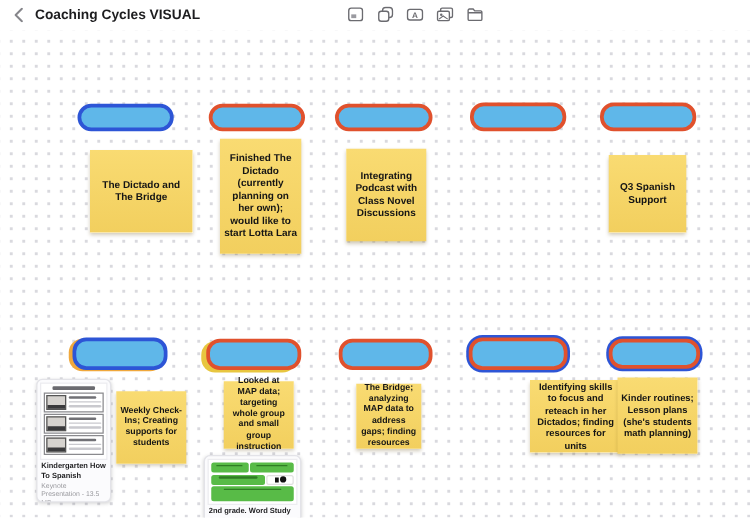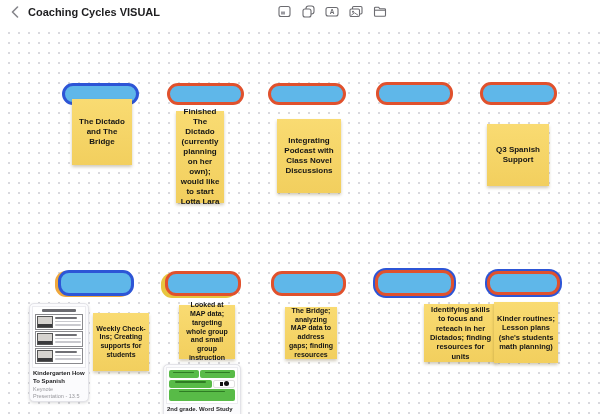--- a/index.html
+++ b/index.html
@@ -33,22 +33,22 @@
   .pos-pb1{left:58px;top:246px;width:76px;height:26px;}
   .pos-pb2{left:165px;top:247px;width:76px;height:25px;}
   .pos-pb3{left:271px;top:247px;width:75px;height:25px;}
   .pos-pb4{left:375px;top:246px;width:79px;height:26px;}
   .pos-pb5{left:487px;top:247px;width:73px;height:24px;}
   
   .sticky{position:absolute;background:linear-gradient(#f9db72,#f2cf5e);
     box-shadow:0 2px 3px rgba(90,70,10,.28);
     display:flex;align-items:center;justify-content:center;text-align:center;
     font-weight:bold;color:#151515;padding:3px;box-sizing:border-box;line-height:1.25;}
-  .pos-st1{left:72px;top:75px;width:60px;height:66px;font-size:8px;}
-  .pos-st2{left:176px;top:87px;width:48px;height:92px;font-size:8px;justify-content:flex-end;}
+  .pos-st1{left:72px;top:96px;width:82px;height:66px;font-size:8px;}
+  .pos-st2{left:176px;top:87px;width:65px;height:92px;font-size:8px;justify-content:flex-end;}
   .pos-st3{left:277px;top:95px;width:64px;height:74px;font-size:8px;}
   .pos-st4{left:383px;top:88px;width:66px;height:92px;font-size:8px;}
   .pos-st5{left:487px;top:100px;width:62px;height:62px;font-size:8px;}
   .pos-sb1{left:93px;top:289px;width:56px;height:58px;font-size:7px;}
   .pos-sb2{left:179px;top:281px;width:56px;height:54px;font-size:7px;}
   .pos-sb3{left:285px;top:283px;width:52px;height:52px;font-size:7px;}
   .pos-sb4{left:384px;top:280px;width:73px;height:58px;font-size:7.5px;margin-left:40px;}
   .pos-sb5{left:494px;top:278px;width:64px;height:61px;font-size:7.5px;}
   
   .filecard{position:absolute;background:#fbfbfd;border:1px solid #e3e3e8;border-radius:5px;

